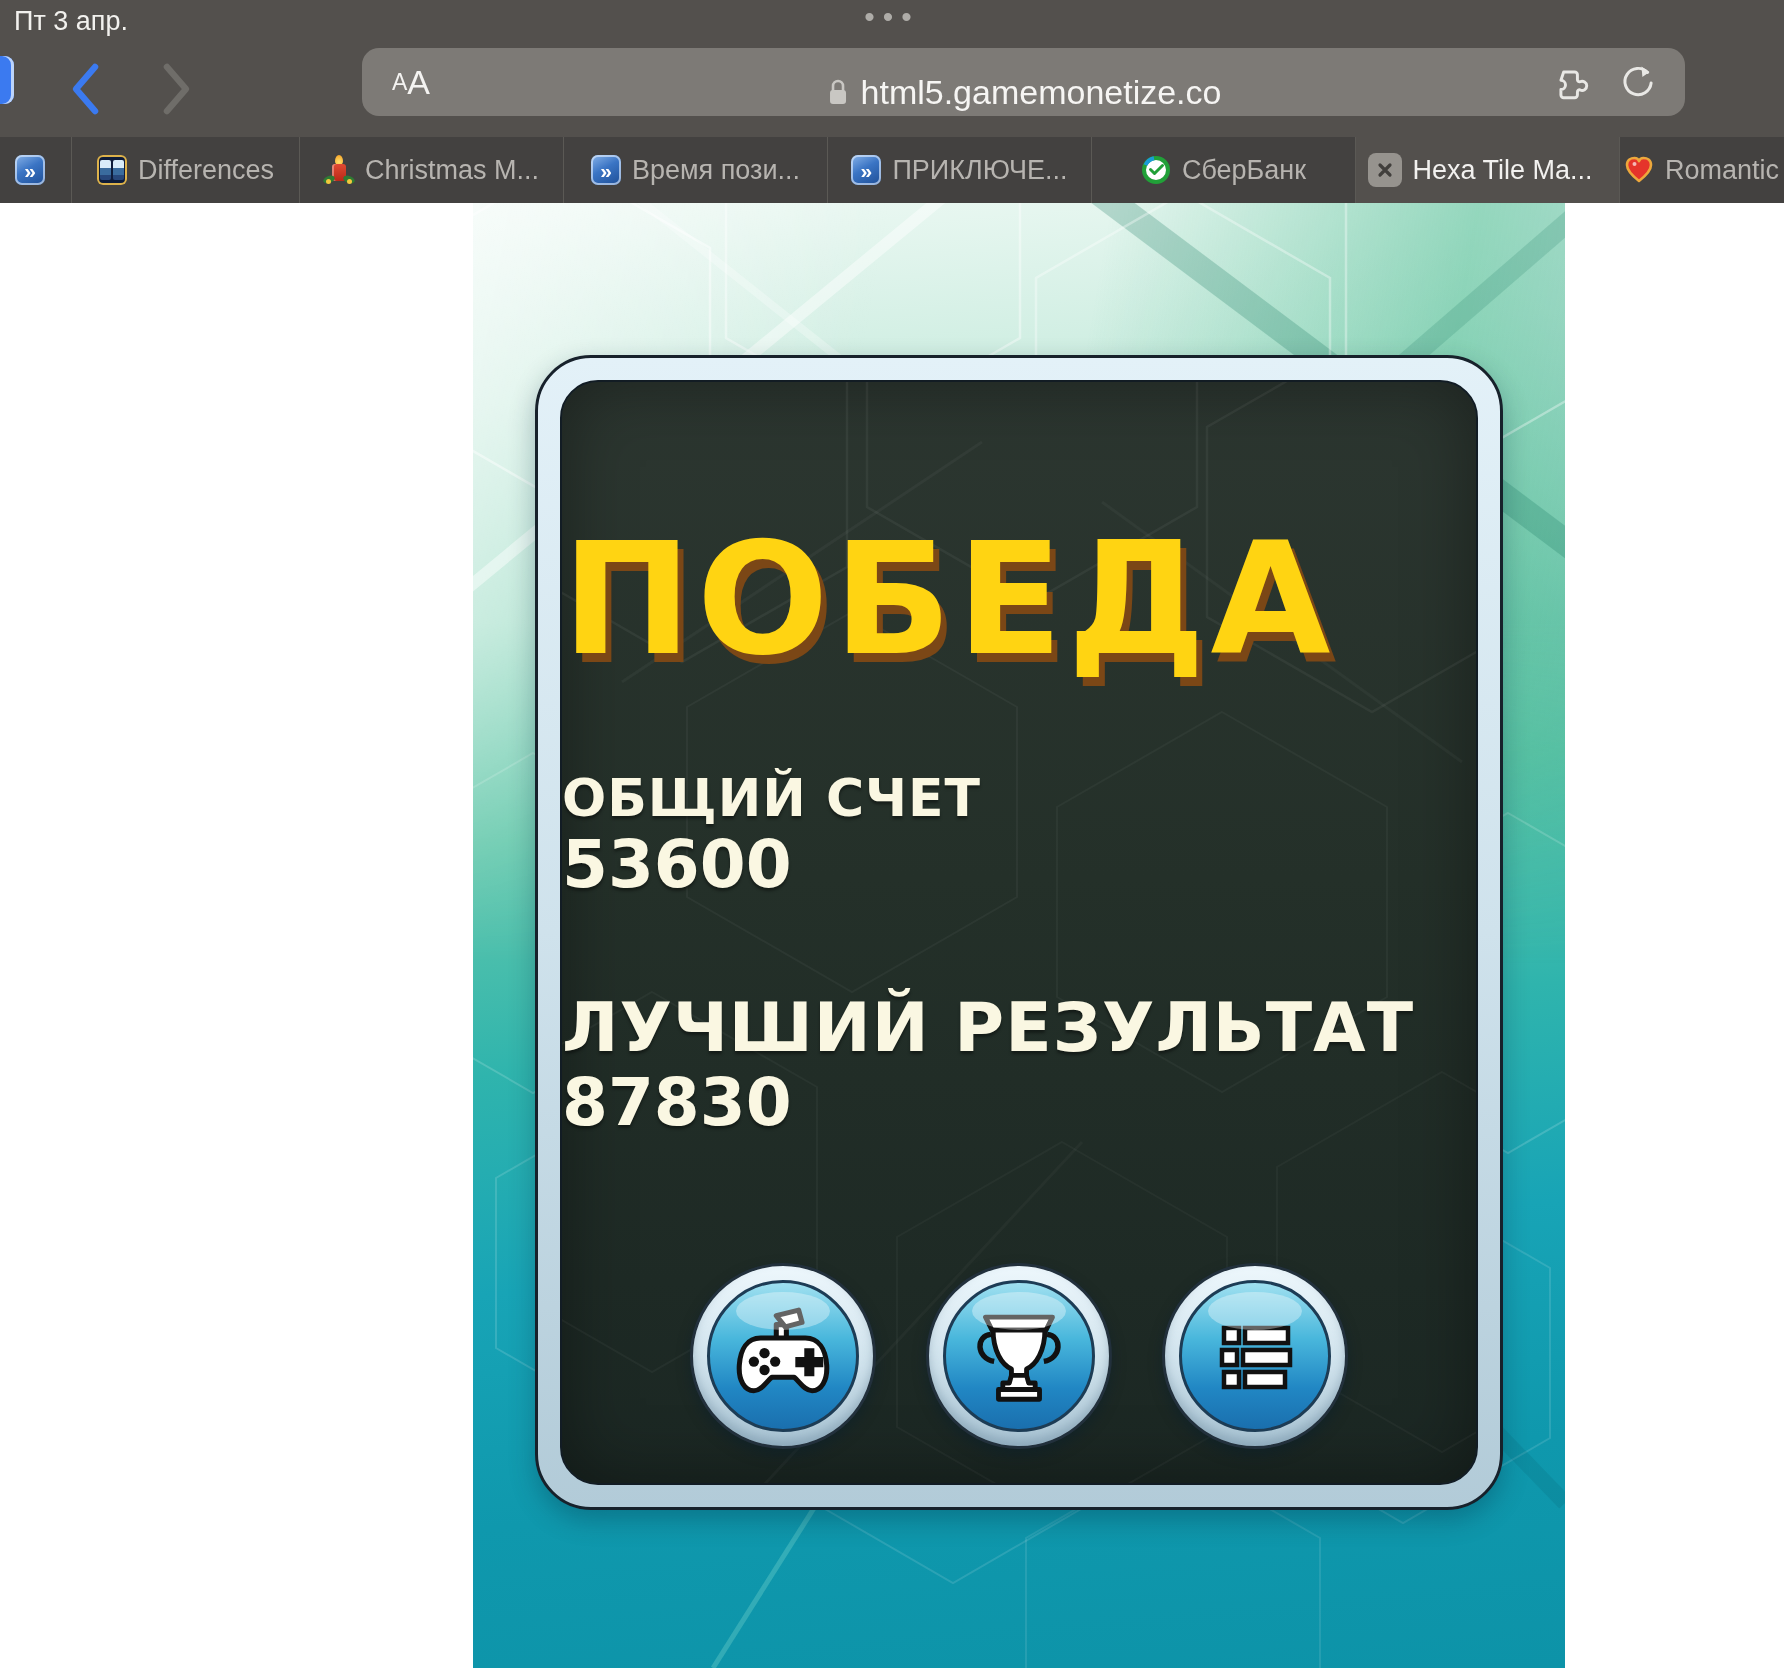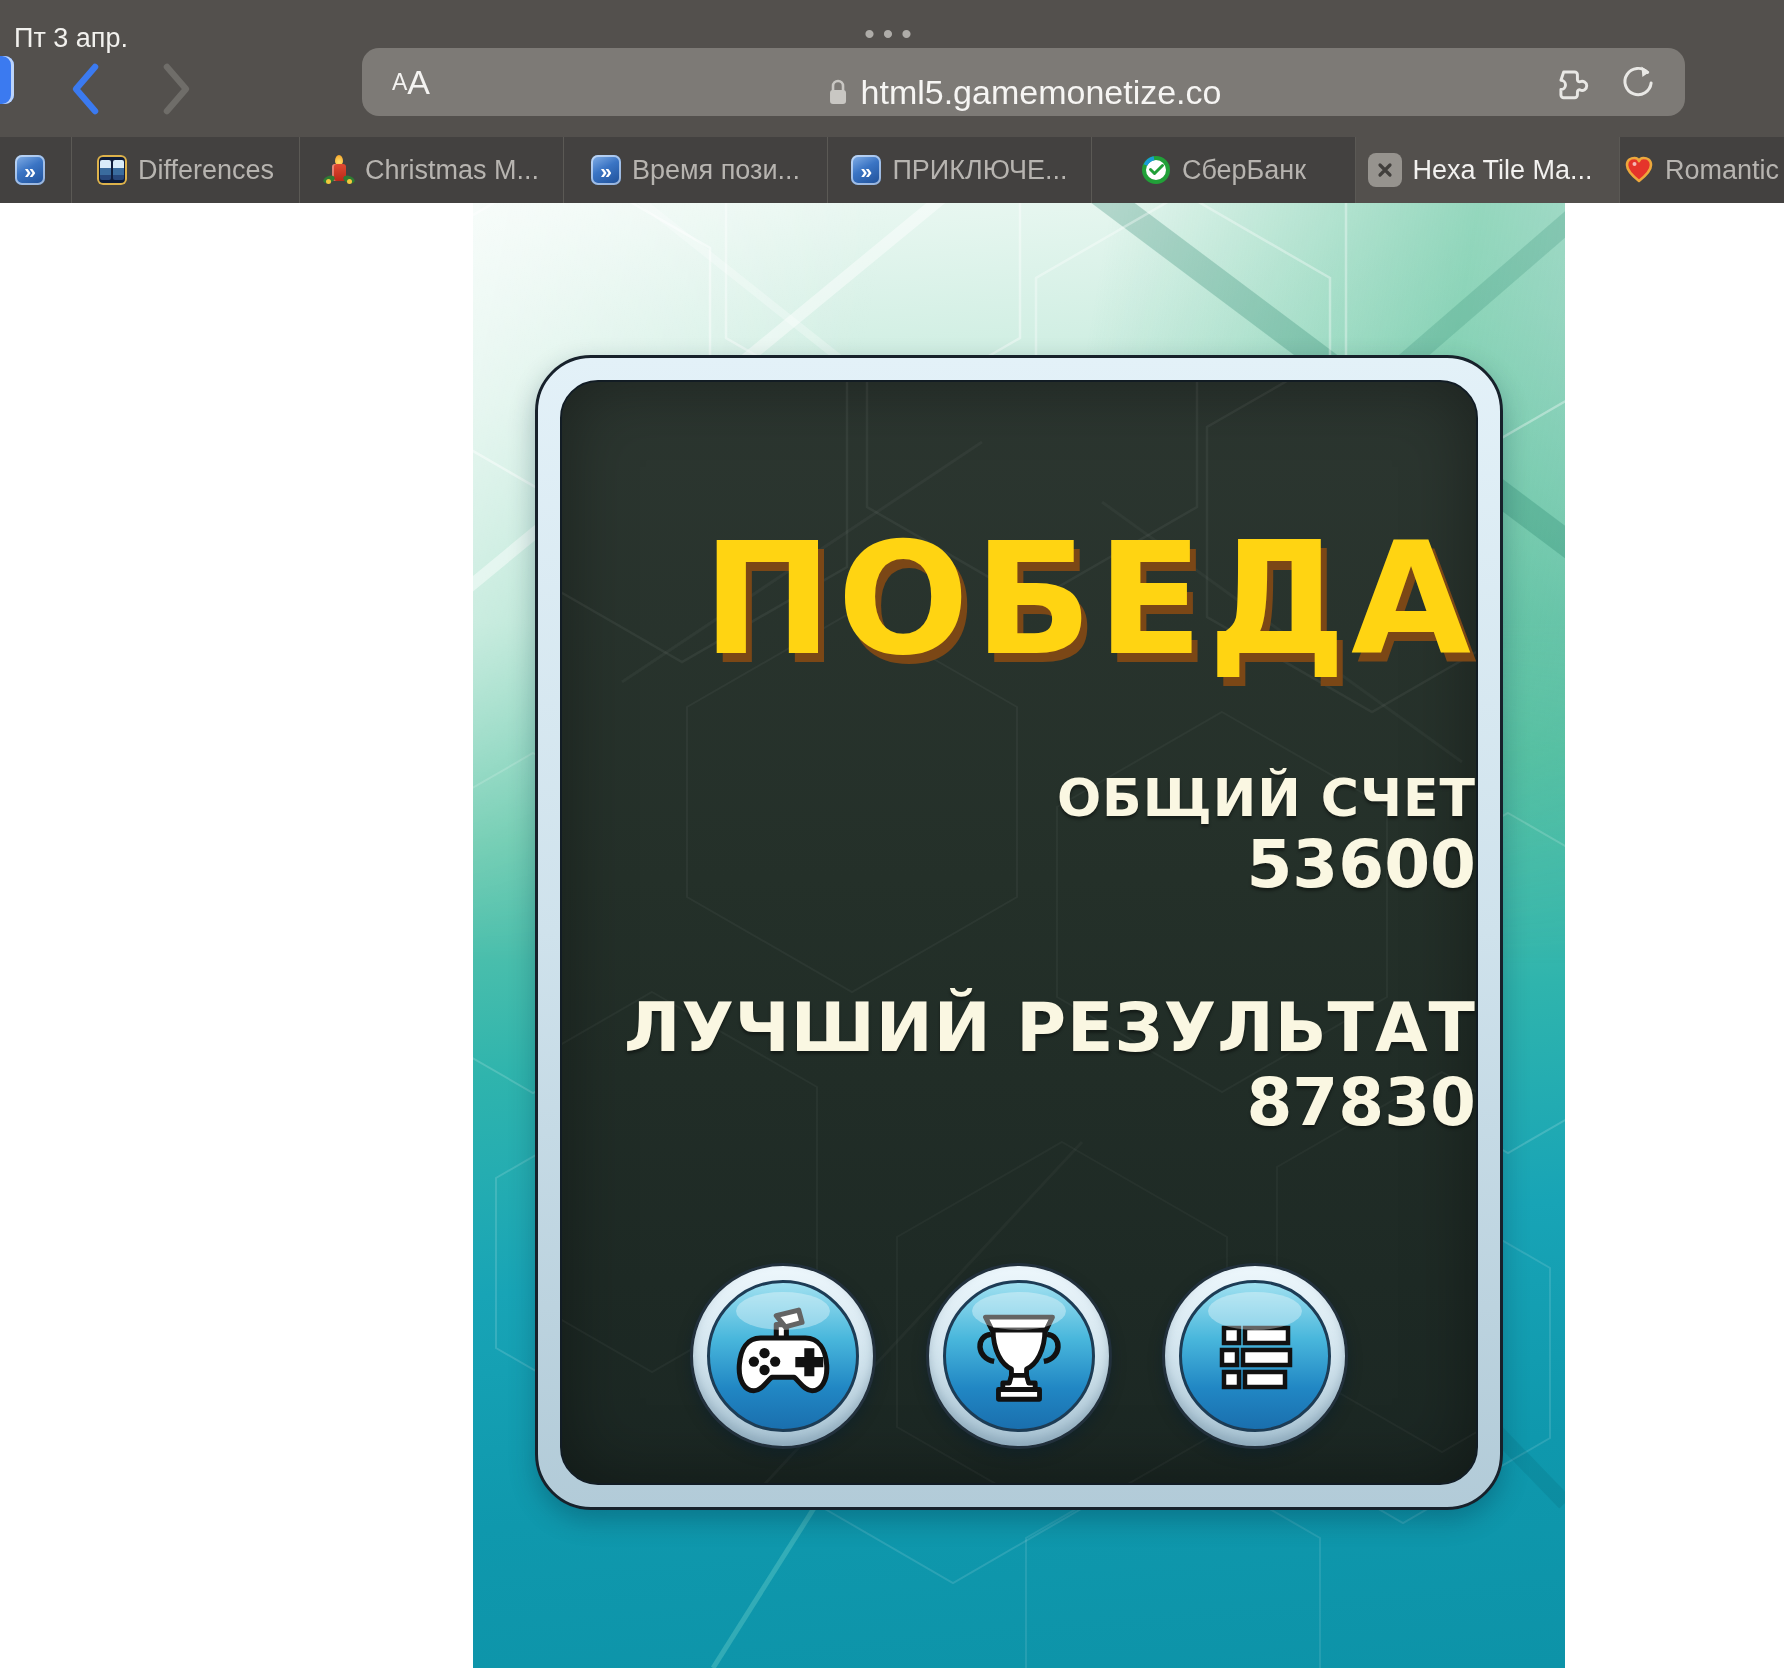--- a/index.html
+++ b/index.html
@@ -1,21 +1,21 @@
 <!DOCTYPE html>
 <html><head>
 <meta charset="utf-8">
 <style>
   html,body{margin:0;padding:0;background:#fff;}
   .screen{position:relative;width:1784px;height:1668px;overflow:hidden;
           font-family:"Liberation Sans","DejaVu Sans",sans-serif;}
 
   
   .chrome{position:absolute;left:0;top:0;width:1784px;height:203px;background:#53504d;}
-  .status-bar{position:absolute;left:0;top:17px;width:100%;height:40px;}
+  .status-bar{position:absolute;left:0;top:0;width:100%;height:40px;}
   .status-date{position:absolute;left:14px;top:6px;font-size:27px;color:#f2f1ee;}
   .window-dots{position:absolute;left:892px;top:0px;transform:translateX(-50%);
                color:#aeaca8;font-size:30px;letter-spacing:8px;}
 
   .toolbar{position:absolute;left:0;top:40px;width:100%;height:97px;}
   .sidebar-sliver{position:absolute;left:-8px;top:16px;width:22px;height:48px;
                   background:#3b7af0;border-radius:9px;box-shadow:inset -3px 0 0 #bcd4fb;}
   .nav-chevron{position:absolute;top:22px;}
   .nav-back{left:66px;}
   .nav-fwd{left:158px;}
@@ -78,21 +78,21 @@
   
   .panel{position:absolute;left:62px;top:152px;width:968px;height:1155px;box-sizing:border-box;
      border-radius:56px;border:3px solid #17212b;padding:22px;
      background:linear-gradient(180deg,#e3f1f8 0%,#cfe2ec 50%,#b2cbd8 100%);
      box-shadow:0 10px 26px rgba(0,40,60,.30);}
   .panel-core{position:relative;width:100%;height:100%;box-sizing:border-box;border-radius:38px;
      border:2px solid #121c24;overflow:hidden;
      background:linear-gradient(180deg,#2c3630 0%,#243029 45%,#1b2723 100%);
      box-shadow:inset 0 0 70px rgba(0,0,0,.38);}
   .panel-decor{position:absolute;left:0;top:0;}
-  .game-text{position:absolute;left:0;width:100%;text-align:right;line-height:1;
+  .game-text{position:absolute;left:0;width:100%;text-align:left;line-height:1;
      font-family:"DejaVu Sans",sans-serif;font-weight:700;color:#faf7e2;
      text-shadow:0 3px 3px rgba(0,0,0,.40);}
   .win-title{top:140px;font-size:155px;letter-spacing:5px;color:#ffd412;
      text-shadow:6px 9px 0 #7b4716;}
   .score-label{top:390px;font-size:52px;letter-spacing:1px;}
   .score-value{top:450px;font-size:66px;}
   .best-label{top:612px;font-size:68px;letter-spacing:1px;}
   .best-value{top:688px;font-size:66px;}
 
   .btn-row{position:absolute;left:0;top:881px;width:100%;display:flex;justify-content:center;gap:50px;}

